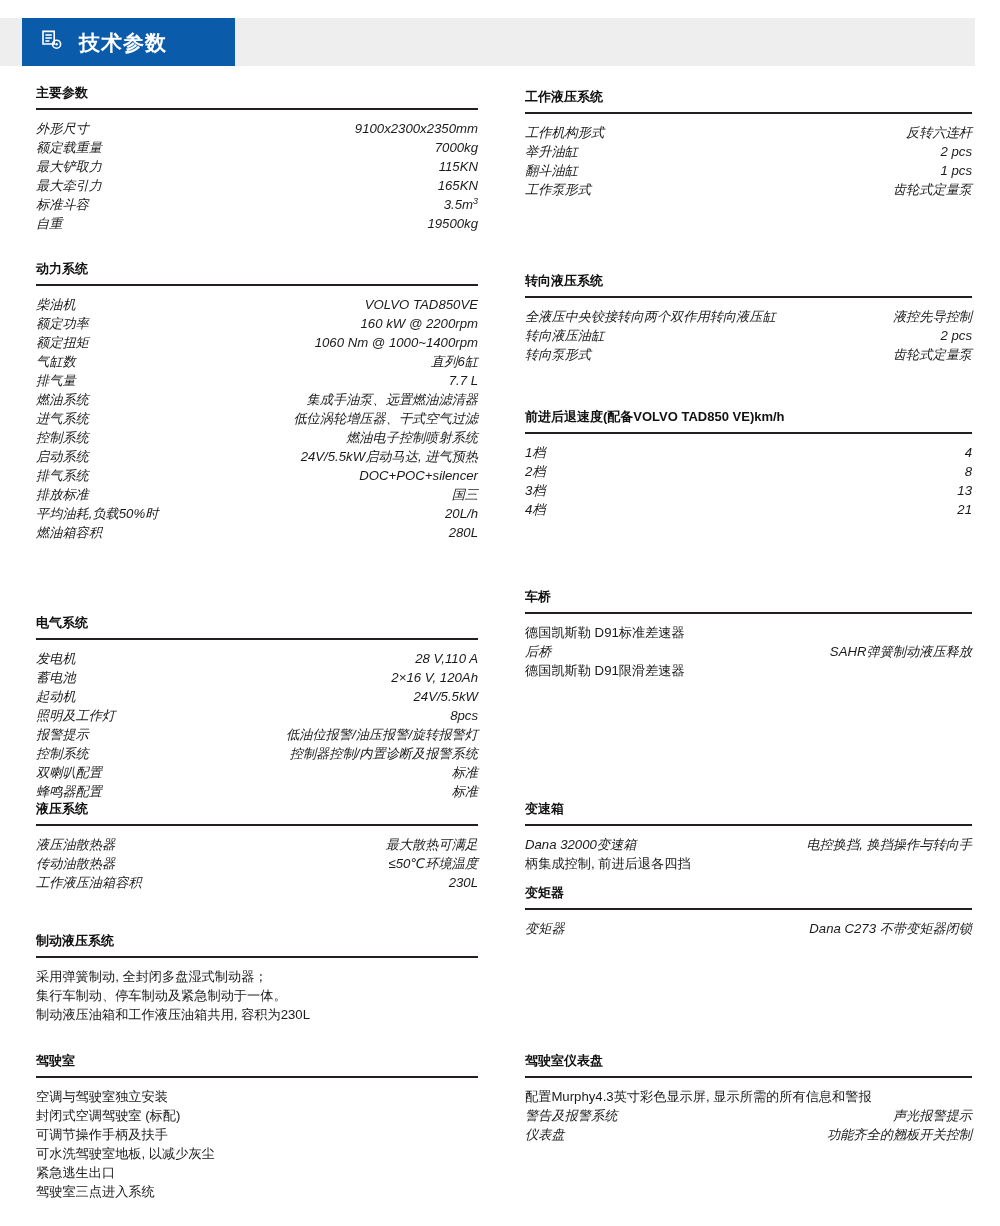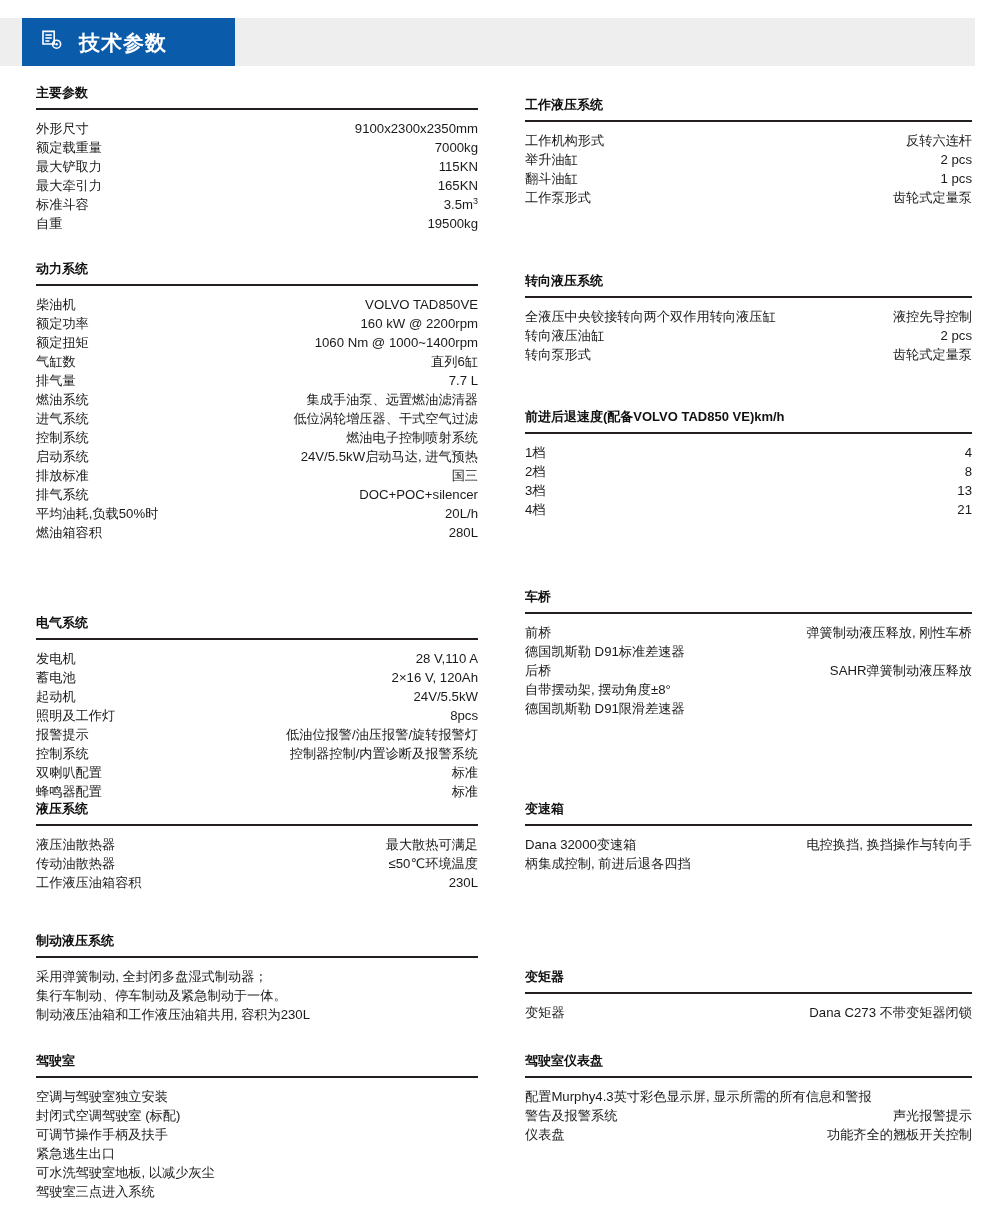--- a/index.html
+++ b/index.html
@@ -33,21 +33,21 @@
   .section { margin-bottom: 0; }
   .sec-head {
     font-size: 13px; font-weight: bold; color: #111;
     line-height: 1; padding-bottom: 9px; white-space: nowrap;
   }
   .sec-rule { border-top: 2.6px solid #231f20; margin-bottom: 9px; }
 
   
   .row {
     display: flex; align-items: baseline;
-    font-size: 13.2px; line-height: 19px; white-space: nowrap;
+    font-size: 13.2px; line-height: 19px; white-space: nowrap; font-style: italic;
   }
   .row .lbl { flex: 0 0 auto; }
   .row .dots {
     flex: 1 1 auto; min-width: 6px; overflow: hidden;
     height: 13px; margin: 0 0px;
     background-image: radial-gradient(circle, #1a1a1a 0.85px, transparent 0.9px);
     background-size: 4.05px 13px; background-position: 0 9.3px;
     background-repeat: repeat-x;
   }
   .row .val { flex: 0 0 auto; }
@@ -157,28 +157,28 @@
           <span class="lbl">控制系统</span>
           <span class="dots"></span>
           <span class="val">燃油电子控制喷射系统</span>
         </div>
         <div class="row">
           <span class="lbl">启动系统</span>
           <span class="dots"></span>
           <span class="val">24V/5.5kW启动马达, 进气预热</span>
         </div>
         <div class="row">
+          <span class="lbl">排气系统</span>
+          <span class="dots"></span>
+          <span class="val">DOC+POC+silencer</span>
+        </div>
+        <div class="row">
           <span class="lbl">排放标准</span>
           <span class="dots"></span>
           <span class="val">国三</span>
-        </div>
-        <div class="row">
-          <span class="lbl">排气系统</span>
-          <span class="dots"></span>
-          <span class="val">DOC+POC+silencer</span>
         </div>
         <div class="row">
           <span class="lbl">平均油耗,负载50%时</span>
           <span class="dots"></span>
           <span class="val">20L/h</span>
         </div>
         <div class="row">
           <span class="lbl">燃油箱容积</span>
           <span class="dots"></span>
           <span class="val">280L</span>
@@ -253,28 +253,28 @@
         <div class="plain">采用弹簧制动, 全封闭多盘湿式制动器；</div>
         <div class="plain">集行车制动、停车制动及紧急制动于一体。</div>
         <div class="plain">制动液压油箱和工作液压油箱共用, 容积为230L</div>
       </div>
       <div class="section" style="position: absolute; left: 0px; width: 100%; top: 968px;">
         <div class="sec-head">驾驶室</div>
         <div class="sec-rule"></div>
         <div class="plain">空调与驾驶室独立安装</div>
         <div class="plain">封闭式空调驾驶室 (标配)</div>
         <div class="plain">可调节操作手柄及扶手</div>
+        <div class="plain">可水洗驾驶室地板, 以减少灰尘</div>
         <div class="plain">紧急逃生出口</div>
-        <div class="plain">可水洗驾驶室地板, 以减少灰尘</div>
         <div class="plain">驾驶室三点进入系统</div>
       </div>
     </div>
 
   <div class="col col-right" id="colRight" style="position: absolute;">
-      <div class="section" style="position: absolute; left: 0px; width: 100%; top: 12px;">
+      <div class="section" style="position: absolute; left: 0px; width: 100%; top: 4px;">
         <div class="sec-head">工作液压系统</div>
         <div class="sec-rule"></div>
         <div class="row">
           <span class="lbl">工作机构形式</span>
           <span class="dots"></span>
           <span class="val">反转六连杆</span>
         </div>
         <div class="row">
           <span class="lbl">举升油缸</span>
           <span class="dots"></span>
@@ -330,45 +330,39 @@
         </div>
         <div class="row">
           <span class="lbl">4档</span>
           <span class="dots"></span>
           <span class="val">21</span>
         </div>
       </div>
       <div class="section" style="position: absolute; left: 0px; width: 100%; top: 504px;">
         <div class="sec-head">车桥</div>
         <div class="sec-rule"></div>
-        <div class="row">
-          <span class="lbl">前桥</span>
-          <span class="dots"></span>
-          <span class="val">弹簧制动液压释放, 刚性车桥</span>
-        </div>
         <div class="cont">德国凯斯勒 D91标准差速器</div>
         <div class="row">
           <span class="lbl">后桥</span>
           <span class="dots"></span>
           <span class="val">SAHR弹簧制动液压释放</span>
         </div>
-        <div class="cont">自带摆动架, 摆动角度±8°</div>
         <div class="cont">德国凯斯勒 D91限滑差速器</div>
       </div>
       <div class="section" style="position: absolute; left: 0px; width: 100%; top: 716px;">
         <div class="sec-head">变速箱</div>
         <div class="sec-rule"></div>
         <div class="row">
           <span class="lbl">Dana 32000变速箱</span>
           <span class="dots"></span>
           <span class="val">电控换挡, 换挡操作与转向手</span>
         </div>
         <div class="cont">柄集成控制, 前进后退各四挡</div>
       </div>
-      <div class="section" style="position: absolute; left: 0px; width: 100%; top: 884px;">
+      <div class="section" style="position: absolute; left: 0px; width: 100%; top: 800px;">
         <div class="sec-head">变矩器</div>
         <div class="sec-rule"></div>
         <div class="row">
           <span class="lbl">变矩器</span>
           <span class="dots"></span>
           <span class="val">Dana C273  不带变矩器闭锁</span>
         </div>
       </div>
       <div class="section" style="position: absolute; left: 0px; width: 100%; top: 968px;">
         <div class="sec-head">驾驶室仪表盘</div>

